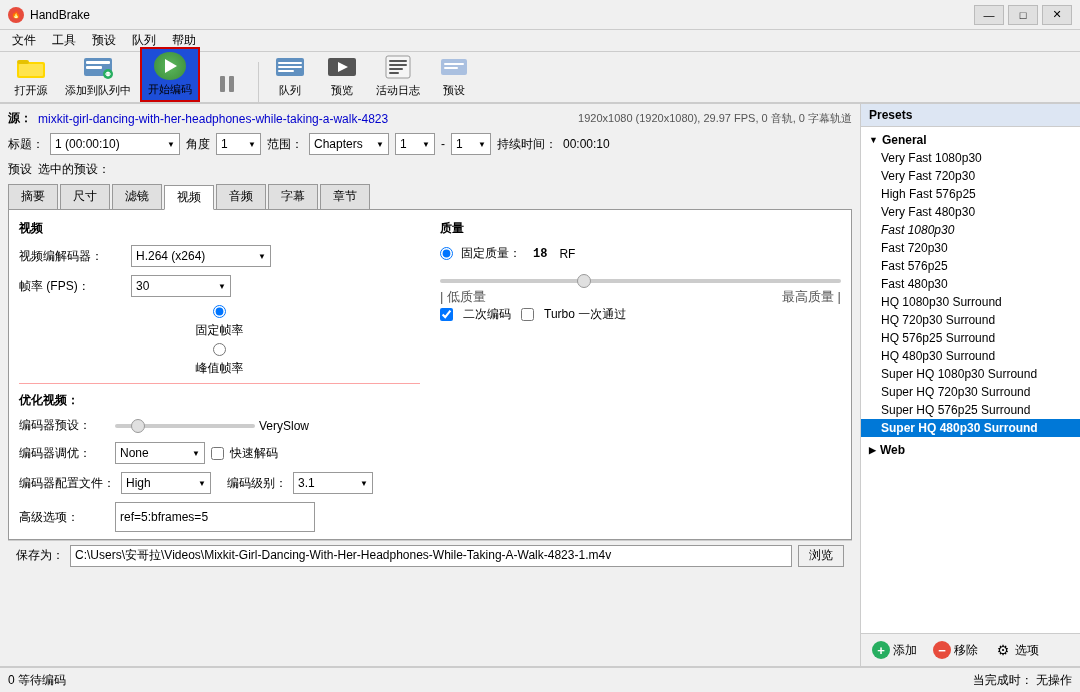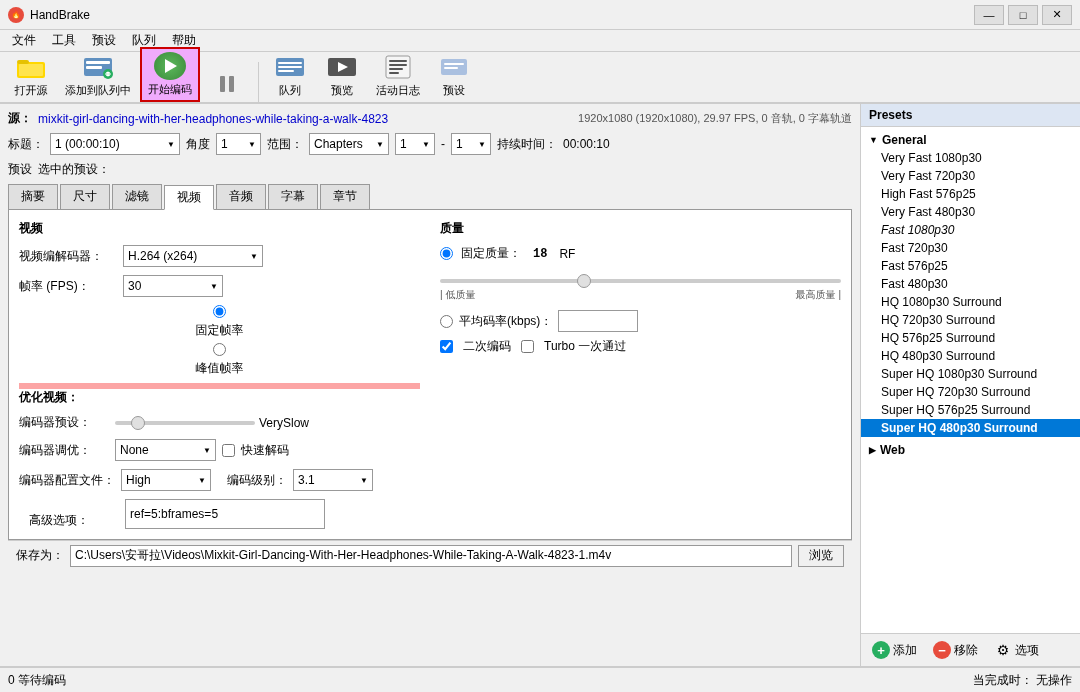--- a/index.html
+++ b/index.html
@@ -17,21 +17,21 @@
     .menu-bar { background: #f0f0f0; height: 22px; display: flex; align-items: center; padding: 0 4px; border-bottom: 1px solid #ccc; }
     .menu-item { padding: 2px 8px; cursor: pointer; font-size: 12px; }
 
     
     .toolbar { background: #f0f0f0; height: 52px; display: flex; align-items: flex-end; padding: 0 6px; border-bottom: 2px solid #ccc; gap: 2px; }
     .tb-btn { display: flex; flex-direction: column; align-items: center; justify-content: center; padding: 3px 6px; cursor: pointer; border: 1px solid transparent; gap: 2px; min-width: 50px; }
     .tb-icon { width: 32px; height: 28px; display: flex; align-items: center; justify-content: center; }
     .tb-label { font-size: 11px; white-space: nowrap; }
 
     
-    .tb-btn-start { border: 2px solid #cc0000 !important; background: #f0abfc; }
+    .tb-btn-start { border: 2px solid #cc0000 !important; background: #1d4ed8; }
     .start-icon { width: 32px; height: 28px; background: radial-gradient(circle, #5cb85c, #3a8a3a); border-radius: 50%; display: flex; align-items: center; justify-content: center; }
     .start-triangle { width: 0; height: 0; border-top: 7px solid transparent; border-bottom: 7px solid transparent; border-left: 12px solid white; margin-left: 2px; }
 
     
     .tb-divider { width: 1px; height: 40px; background: #ccc; margin: 0 4px; }
 
     
     .main-area { display: flex; height: calc(692px - 30px - 22px - 52px - 26px); }
 
     
@@ -61,40 +61,40 @@
     
     .tab-content { border: 1px solid #999; border-top: none; background: white; padding: 10px; }
 
     
     .tab-cols { display: flex; gap: 20px; }
     .tab-col-left { flex: 1; }
     .tab-col-right { flex: 1; }
 
     .section-title { font-weight: bold; margin-bottom: 8px; font-size: 12px; }
 
-    .form-row { display: flex; align-items: center; gap: 14px; margin-bottom: 8px; }
+    .form-row { display: flex; align-items: center; gap: 22px; margin-bottom: 8px; }
     .form-label { min-width: 90px; font-size: 12px; }
     .form-control { height: 22px; border: 1px solid #999; background: white; padding: 0 4px; font-size: 12px; }
 
     
     .radio-group { margin-bottom: 6px; }
     .radio-row { display: flex; align-items: center; gap: 4px; margin-bottom: 4px; flex-direction: column; }
     .radio-row input[type=radio] { margin: 0; }
     .quality-row { display: flex; align-items: center; gap: 8px; margin-bottom: 6px; }
-    .slider-labels { display: flex; justify-content: space-between; font-size: 10px; color: #555; }
+    .slider-labels { display: flex; justify-content: space-between; font-size: 13px; color: #555; }
 
     
     .bitrate-row { display: flex; align-items: center; gap: 6px; margin-bottom: 6px; }
 
     
     .check-row { display: flex; align-items: center; gap: 10px; margin-bottom: 6px; }
     .check-row input[type=checkbox] { margin: 0; }
 
     
-    .opt-section { border-top: 6px solid #fca5a5; padding-top: 0; margin-top: 4px; }
+    .opt-section { border-top: 1px solid #fca5a5; padding-top: 8px; margin-top: 4px; }
     .opt-row { display: flex; align-items: center; gap: 6px; margin-bottom: 8px; }
     .opt-label { min-width: 90px; font-size: 12px; }
     .opt-slider-track { flex: 1; display: flex; align-items: center; gap: 4px; }
 
     
     .save-bar { height: 30px; display: flex; align-items: center; gap: 6px; padding: 0 8px; background: #f0f0f0; border-top: 1px solid #ccc; }
     .save-input { flex: 1; height: 22px; border: 1px solid #999; background: white; padding: 0 4px; font-size: 12px; }
     .browse-btn { height: 22px; padding: 0 10px; border: 1px solid #999; background: #f0f0f0; cursor: pointer; font-size: 12px; }
 
     
@@ -328,42 +328,42 @@
             <div class="opt-row">
               <span class="opt-label">编码器预设：</span>
               <div class="opt-slider-track">
                 <input type="range" min="0" max="8" value="1" style="width: 140px;">
                 <span>VerySlow</span>
               </div>
             </div>
 
             <div class="opt-row">
               <span class="opt-label">编码器调优：</span>
-              <div class="dropdown" style="width:101px;">
+              <div class="dropdown" style="width:90px;">
                 <span>None</span>
                 <span class="dropdown-arrow">▼</span>
               </div>
               <input type="checkbox" style="">
               <span>快速解码</span>
             </div>
 
             <div class="opt-row">
               <span class="opt-label">编码器配置文件：</span>
               <div class="dropdown" style="width:90px;">
                 <span>High</span>
                 <span class="dropdown-arrow">▼</span>
               </div>
               <span class="opt-label" style="min-width:60px; margin-left:10px;">编码级别：</span>
               <div class="dropdown" style="width:80px;">
                 <span>3.1</span>
                 <span class="dropdown-arrow">▼</span>
               </div>
             </div>
 
-            <div class="opt-row" style="align-items:flex-end;margin-left:10px;">
+            <div class="opt-row" style="align-items:center;">
               <span class="opt-label">高级选项：</span>
               <input type="text" class="form-control" style="width: 200px; height: 30px;" value="ref=5:bframes=5">
             </div>
           </div>
         </div>
 
         <div class="tab-col-right">
           <div class="section-title">质量</div>
 
           <div class="quality-row">
@@ -374,25 +374,20 @@
           </div>
 
           <div style="padding: 4px 0 2px 0;">
             <input type="range" min="0" max="51" value="18" style="width: 100%;">
           </div>
           <div class="slider-labels">
             <span>| 低质量</span>
             <span>最高质量 |</span>
           </div>
 
-          <div class="bitrate-row" style="margin-top:8px;">
-            <input type="radio" name="quality_mode" style="">
-            <span>平均码率(kbps)：</span>
-            <input type="text" class="form-control" style="width: 80px;">
-          </div>
 
           <div class="check-row">
             <input type="checkbox" checked="" style="">
             <span>二次编码</span>
             <input type="checkbox" style="">
             <span>Turbo 一次通过</span>
           </div>
         </div>
 
       </div>

